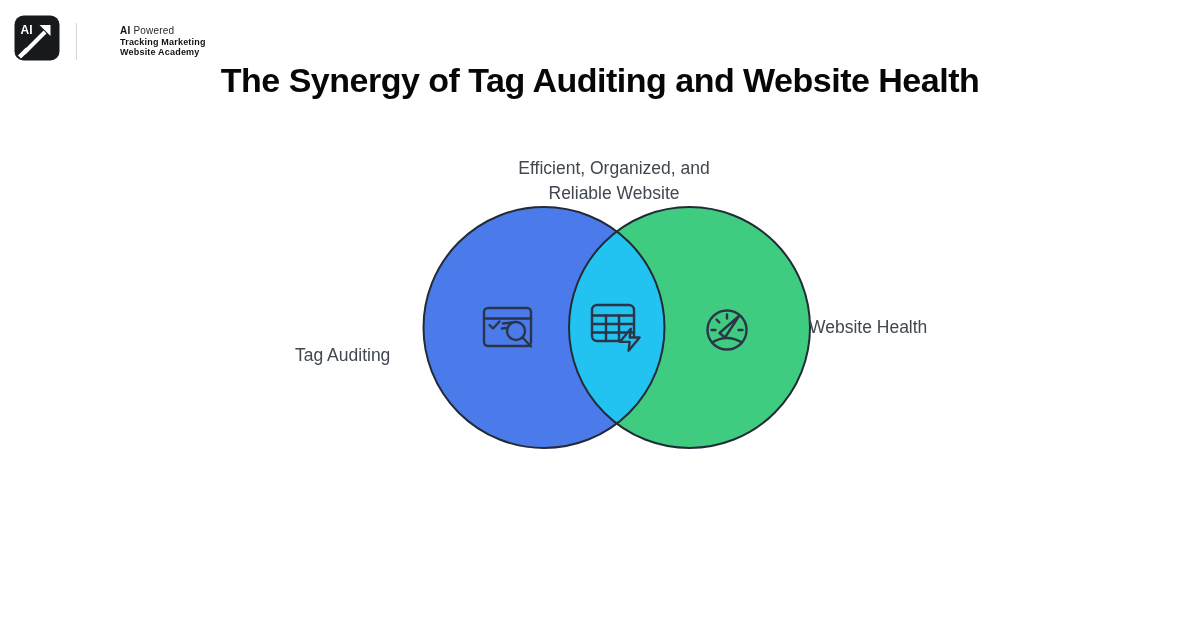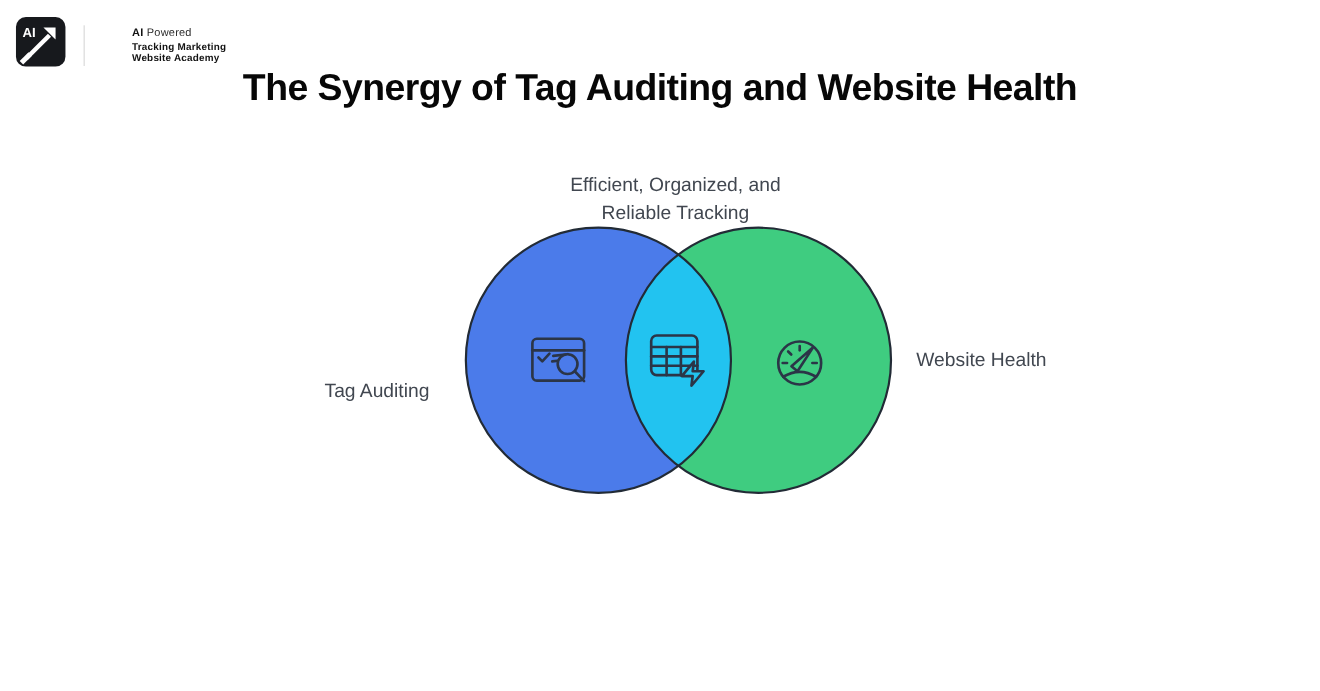--- a/index.html
+++ b/index.html
@@ -24,21 +24,21 @@
   }
 
   
   .overlap-label{
     position:absolute;left:614px;top:156px;transform:translateX(-50%);
     text-align:center;font-size:17.5px;line-height:25px;color:#414750;white-space:nowrap;
   }
   .overlap-label span{display:block;}
   .side-label{position:absolute;top:317px;font-size:17.5px;line-height:21px;color:#414750;white-space:nowrap;}
   .side-label.left{left:295px;margin-top:28px;}
-  .side-label.right{left:833px;}
+  .side-label.right{left:809px;}
 
   
   .outline{fill:none;stroke:#222b36;stroke-width:2;}
   .icon{fill:none;stroke:#2b3547;stroke-width:2.4;stroke-linecap:round;stroke-linejoin:round;}
   .icon-masked{stroke:#2b3547;stroke-width:2.4;stroke-linecap:round;stroke-linejoin:round;}
   .badge-bg{fill:#17191d;}
   .badge-ai{fill:#ffffff;font-family:"Liberation Sans","DejaVu Sans",sans-serif;font-size:12px;font-weight:700;}
   .badge-arrow{stroke:#ffffff;stroke-width:4;fill:none;}
   .badge-head{fill:#ffffff;}
 </style>
@@ -108,18 +108,18 @@
       <path class="icon" d="M13.5,13.5 l2.8,2.8"></path>
       <path class="icon" d="M24,8.5 v4"></path>
       <path class="icon" d="M35.5,24 h4"></path>
       <path class="icon" d="M16.5,27 L36,10 L22,31.5 Z"></path>
       <path class="icon" d="M9,36.5 Q24,27.5 39,36.5"></path>
     </g>
   </svg>
 
   <div class="overlap-label">
     <span>Efficient, Organized, and</span>
-    <span>Reliable Tracking</span>
+    <span>Reliable Website</span>
   </div>
   <div class="side-label left">Tag Auditing</div>
   <div class="side-label right">Website Health</div>
 
 </div>
 
 </body></html>

